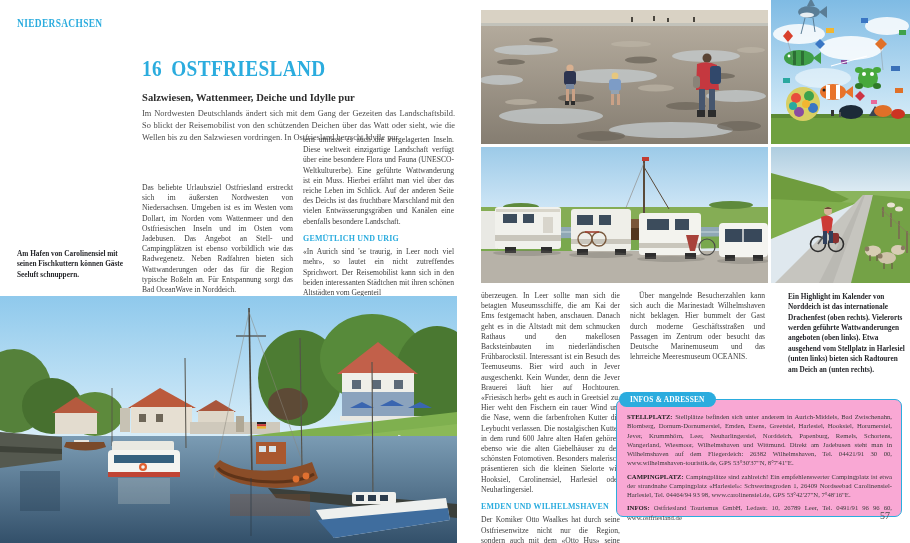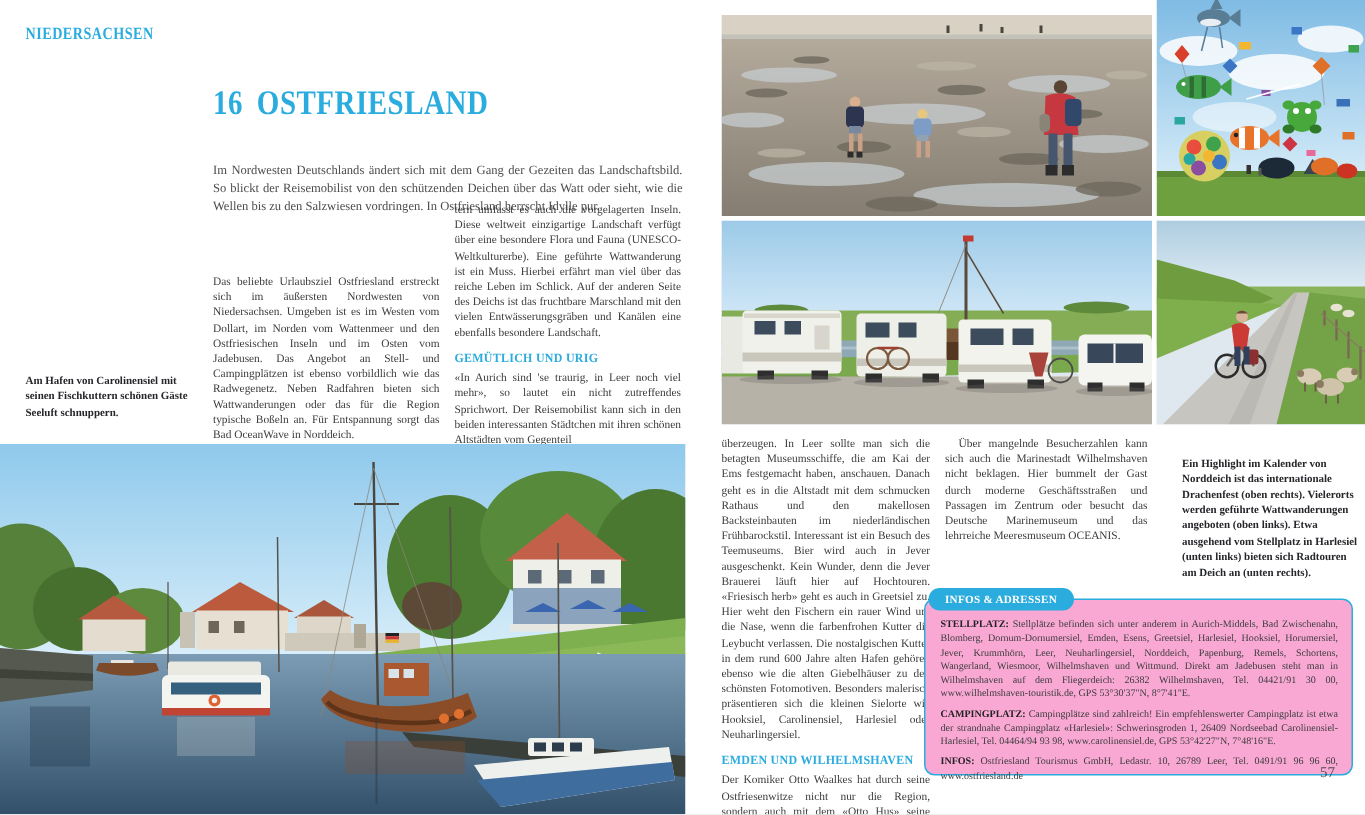--- a/index.html
+++ b/index.html
@@ -24,21 +24,21 @@
   #col2{left:303px;top:135px;width:151px;}
   #col3{left:481px;top:291px;width:139px;}
   #col4{left:630px;top:291px;width:135px;}
   .col p{margin:0;}
   .colhead{margin:6px 0 3px;font-size:8.4px;font-weight:bold;color:var(--accent);
            letter-spacing:.2px;transform:scaleX(.95);transform-origin:0 0;white-space:nowrap;}
   .indent{text-indent:9px;}
 
   .caption{position:absolute;font-size:7.3px;font-weight:bold;color:#26272b;line-height:1.42;margin:0;}
   #cap-left{left:17px;top:249px;width:112px;}
-  #cap-right{left:788px;top:304px;width:119px;}
+  #cap-right{left:788px;top:292px;width:119px;}
 
   .infobox{position:absolute;left:616px;top:399px;width:286px;height:118px;border:1px solid var(--accent);
            border-radius:7px;background:#f9a8d4;box-sizing:border-box;padding:12px 9px 5px 10px;}
   .pill{position:absolute;top:-8px;left:2px;background:var(--accent);color:#fff;font-size:7.4px;
         font-weight:bold;padding:3px 11px;border-radius:9px;letter-spacing:.2px;}
   .info{margin:0 0 4px;font-size:6.7px;line-height:1.38;color:#3c3c3c;text-align:justify;}
   .info b{color:#222;}
 
   .pagenum{position:absolute;left:880px;top:510px;font-size:10px;color:#4a4a4a;}
 
@@ -53,34 +53,35 @@
 </head>
 <body>
 
 <div id="spread">
 
   <div class="region">NIEDERSACHSEN</div>
 
   <div class="titleblock">
     <span class="num">16</span><span>OSTFRIESLAND</span>
   </div>
+  <div class="subtitle">Salzwiesen, Wattenmeer, Deiche und Idylle pur</div>
   <p class="intro">Im Nordwesten Deutschlands ändert sich mit dem Gang der Gezeiten das Landschaftsbild. So blickt der Reisemobilist von den schützenden Deichen über das Watt oder sieht, wie die Wellen bis zu den Salzwiesen vordringen. In Ostfriesland herrscht Idylle pur.</p>
 
   <div class="col" id="col1">
     <p>Das beliebte Urlaubsziel Ostfriesland erstreckt sich im äußersten Nordwesten von Niedersachsen. Umgeben ist es im Westen vom Dollart, im Norden vom Wattenmeer und den Ostfriesischen Inseln und im Osten vom Jadebusen. Das Angebot an Stell- und Campingplätzen ist ebenso vorbildlich wie das Radwegenetz. Neben Radfahren bieten sich Wattwanderungen oder das für die Region typische Boßeln an. Für Entspannung sorgt das Bad OceanWave in Norddeich.</p>
     <h3 class="colhead">DAS WATTENMEER ENTDECKEN</h3>
     <p>Das Wattenmeer wurde als «Nationalpark Niedersächsisches Wattenmeer» unter besonderen Schutz gestellt. Auf einer Fläche von 3450 Quadratkilome-</p>
   </div>
   <div class="col" id="col2">
     <p>tern umfasst es auch die vorgelagerten Inseln. Diese weltweit einzigartige Landschaft verfügt über eine besondere Flora und Fauna (UNESCO-Weltkulturerbe). Eine geführte Wattwanderung ist ein Muss. Hierbei erfährt man viel über das reiche Leben im Schlick. Auf der anderen Seite des Deichs ist das fruchtbare Marschland mit den vielen Entwässerungsgräben und Kanälen eine ebenfalls besondere Landschaft.</p>
     <h3 class="colhead">GEMÜTLICH UND URIG</h3>
     <p>«In Aurich sind 'se traurig, in Leer noch viel mehr», so lautet ein nicht zutreffendes Sprichwort. Der Reisemobilist kann sich in den beiden interessanten Städtchen mit ihren schönen Altstädten vom Gegenteil</p>
   </div>
 
-  <p class="caption" id="cap-left">Am Hafen von Carolinensiel mit seinen Fischkuttern schönen Gäste Seeluft schnuppern.</p>
+  <p class="caption" id="cap-left">Am Hafen von Carolinensiel mit seinen Fischkuttern können Gäste Seeluft schnuppern.</p>
 
   <div class="photo" id="photo-harbor">
     <svg viewBox="0 0 457 247" preserveAspectRatio="none">
       <defs>
         <linearGradient id="hsky" x1="0" y1="0" x2="0" y2="1">
           <stop offset="0" stop-color="#8fc9ec"></stop>
             <stop offset="1" stop-color="#ddf0fa"></stop>
         </linearGradient>
         <linearGradient id="hwater" x1="0" y1="0" x2="0" y2="1">
           <stop offset="0" stop-color="#7b9cb4"></stop>

